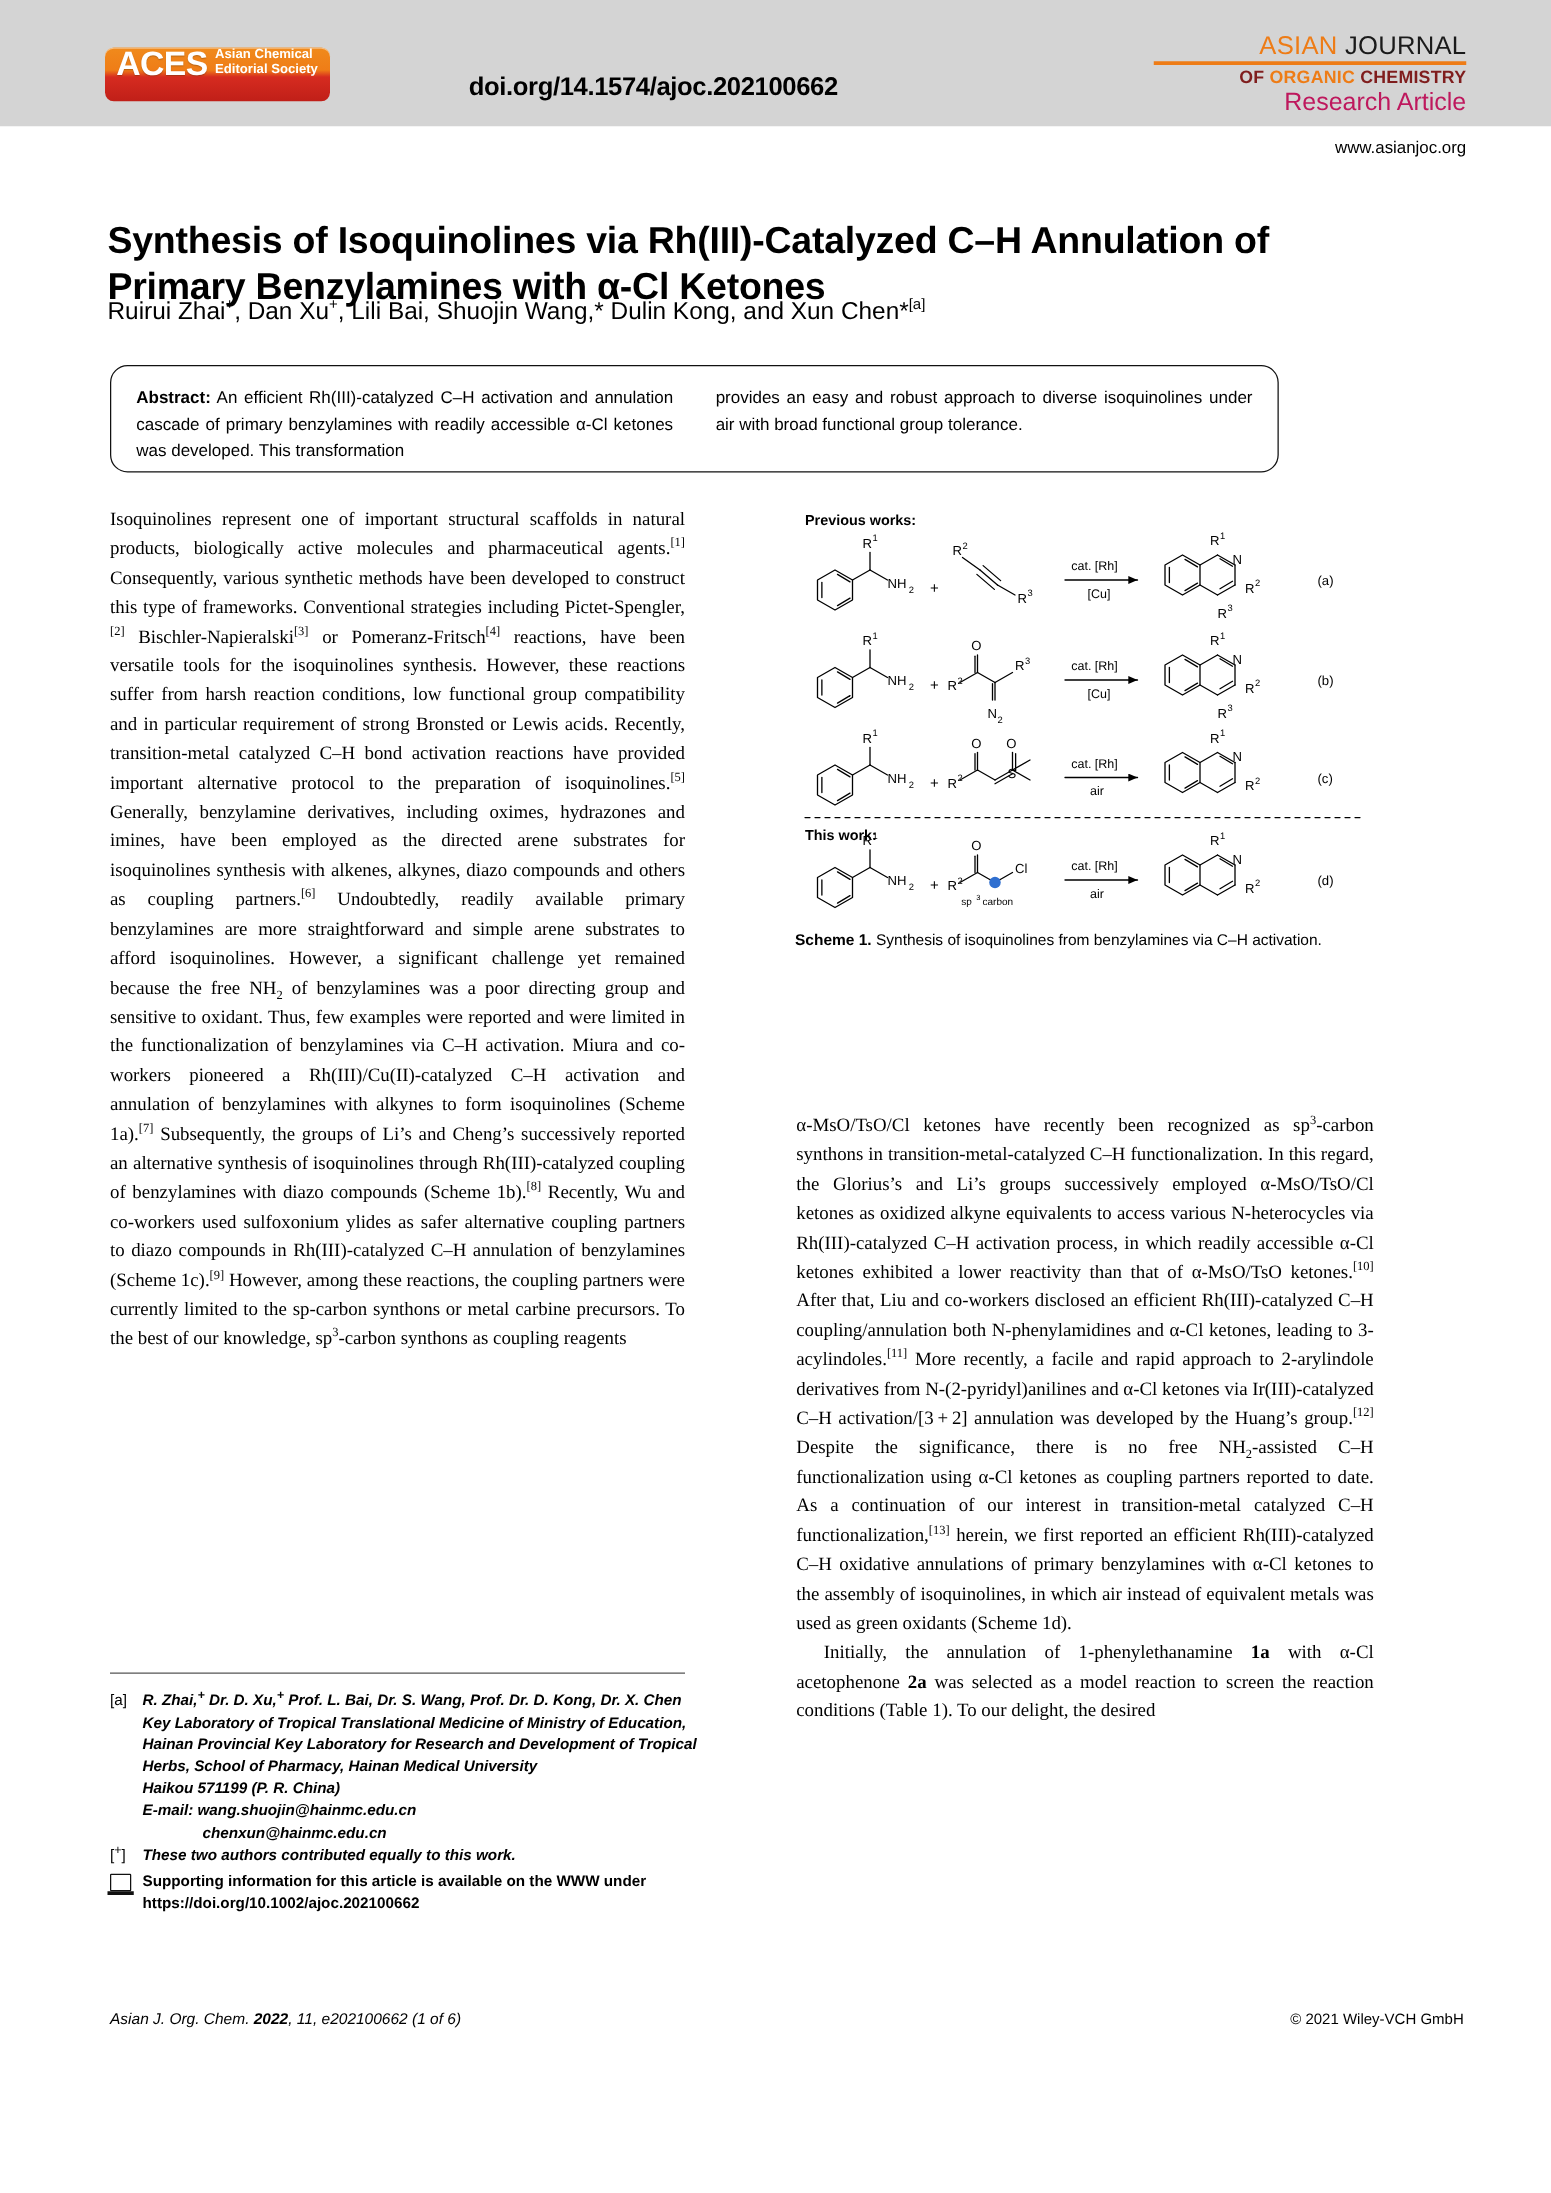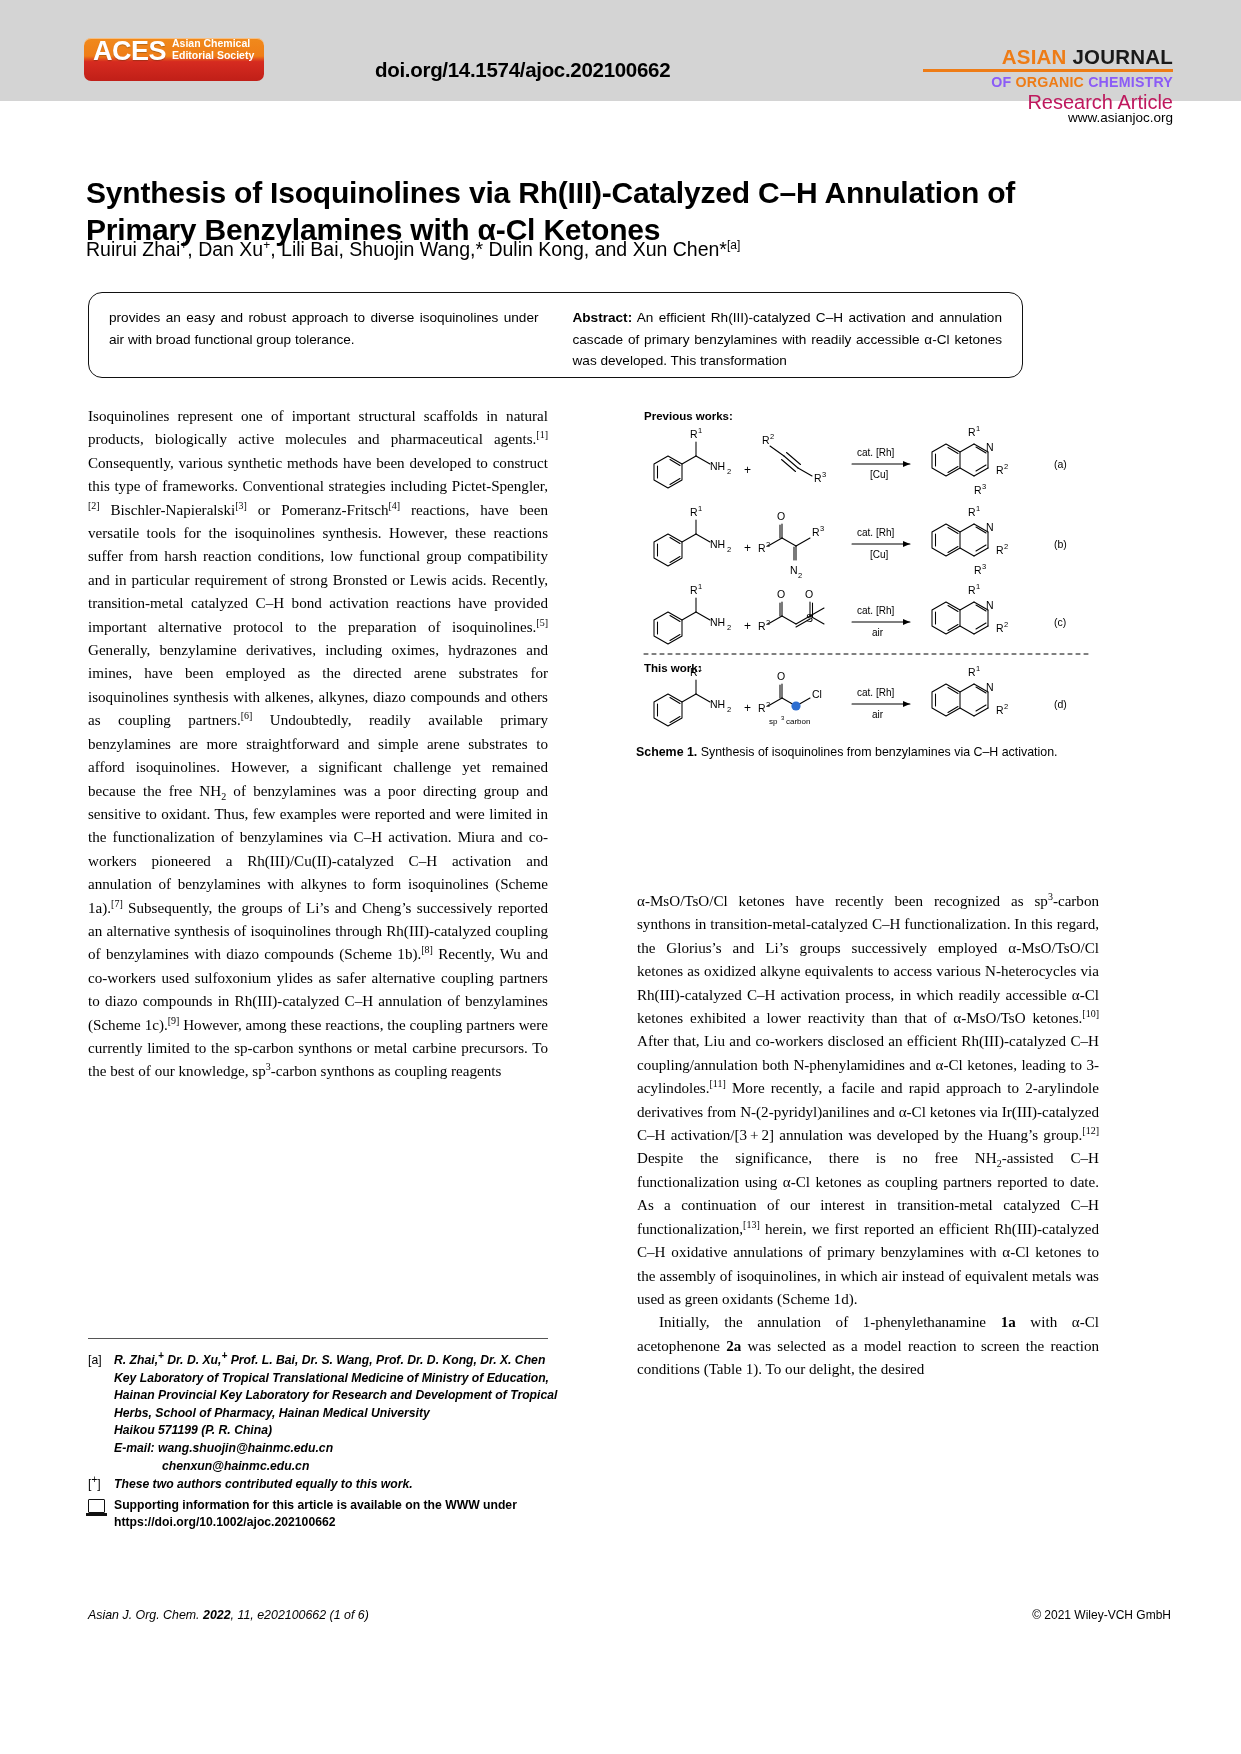--- a/index.html
+++ b/index.html
@@ -36,27 +36,27 @@
     line-height:11.5px; font-family:"Liberation Sans", sans-serif;
   }
   .doi-top {
     position:absolute; left:375px; top:58px;
     font-size:20.5px; font-weight:bold; letter-spacing:-0.3px;
     font-family:"Liberation Sans", sans-serif;
   }
   .journal-logo {
     position:absolute; right:68px; top:26px; text-align:right; width:250px;
   }
-  .jl-line1 { font-size:20.5px; font-weight:bold; letter-spacing:.2px; line-height:22px;margin-top:20px;}
+  .jl-line1 { font-size:20.5px; font-weight:normal; letter-spacing:.2px; line-height:22px;}
   .jl-line1 .org { color:#ee7c16; }
   .jl-line1 .blk { color:#1a1a1a; }
   .jl-rule { height:2.5px; background:#ee7c16; margin:1px 0 2px 0; }
   .jl-line2 { font-size:14.2px; font-weight:bold; letter-spacing:.2px; line-height:16px;}
   .jl-line2 .org { color:#ee7c16; }
-  .jl-line2 .blk { color:#8b5cf6; }
+  .jl-line2 .blk { color:#7f1d1d; }
   .jl-line3 { font-size:20px; color:#be185d; line-height:23px; margin-top:1px;}
   .www {
     position:absolute; right:68px; top:110px;
     font-size:13.5px; color:#000;
   }
 
   
   .title {
     position:absolute; left:86px; top:154px; width:1010px;
     font-size:30px; font-weight:bold; line-height:37px;
@@ -177,22 +177,22 @@
 </div>
 
 <div class="www">www.asianjoc.org</div>
 
 <h1 class="title">Synthesis of Isoquinolines via Rh(III)-Catalyzed C–H Annulation of Primary Benzylamines with α-Cl Ketones</h1>
 
 <div class="authors">Ruirui Zhai<sup>+</sup>, Dan Xu<sup>+</sup>, Lili Bai, Shuojin Wang,* Dulin Kong, and Xun Chen*<sup>[a]</sup></div>
 
 <div class="abstract-box">
   <div class="abstract-cols">
+    <div class="abstract-col"><b>Abstract:</b><span> An efficient Rh(III)-catalyzed C–H activation and annulation cascade of primary benzylamines with readily accessible α-Cl ketones was developed. This transformation</span></div>
     <div class="abstract-col">provides an easy and robust approach to diverse isoquinolines under air with broad functional group tolerance.</div>
-    <div class="abstract-col"><b>Abstract:</b><span> An efficient Rh(III)-catalyzed C–H activation and annulation cascade of primary benzylamines with readily accessible α-Cl ketones was developed. This transformation</span></div>
   </div>
 </div>
 
 <div class="col-left">
   <p>Isoquinolines represent one of important structural scaffolds in natural products, biologically active molecules and pharmaceutical agents.<sup>[1]</sup> Consequently, various synthetic methods have been developed to construct this type of frameworks. Conventional strategies including Pictet-Spengler,<sup>[2]</sup> Bischler-Napieralski<sup>[3]</sup> or Pomeranz-Fritsch<sup>[4]</sup> reactions, have been versatile tools for the isoquinolines synthesis. However, these reactions suffer from harsh reaction conditions, low functional group compatibility and in particular requirement of strong Bronsted or Lewis acids. Recently, transition-metal catalyzed C–H bond activation reactions have provided important alternative protocol to the preparation of isoquinolines.<sup>[5]</sup> Generally, benzylamine derivatives, including oximes, hydrazones and imines, have been employed as the directed arene substrates for isoquinolines synthesis with alkenes, alkynes, diazo compounds and others as coupling partners.<sup>[6]</sup> Undoubtedly, readily available primary benzylamines are more straightforward and simple arene substrates to afford isoquinolines. However, a significant challenge yet remained because the free NH<sub>2</sub> of benzylamines was a poor directing group and sensitive to oxidant. Thus, few examples were reported and were limited in the functionalization of benzylamines via C–H activation. Miura and co-workers pioneered a Rh(III)/Cu(II)-catalyzed C–H activation and annulation of benzylamines with alkynes to form isoquinolines (Scheme 1a).<sup>[7]</sup> Subsequently, the groups of Li’s and Cheng’s successively reported an alternative synthesis of isoquinolines through Rh(III)-catalyzed coupling of benzylamines with diazo compounds (Scheme 1b).<sup>[8]</sup> Recently, Wu and co-workers used sulfoxonium ylides as safer alternative coupling partners to diazo compounds in Rh(III)-catalyzed C–H annulation of benzylamines (Scheme 1c).<sup>[9]</sup> However, among these reactions, the coupling partners were currently limited to the sp-carbon synthons or metal carbine precursors. To the best of our knowledge, sp<sup>3</sup>-carbon synthons as coupling reagents</p>
 </div>
 
 <div class="scheme-wrap">
   <svg class="scheme-box" viewBox="0 0 462 328" xmlns="http://www.w3.org/2000/svg">
     <defs>

